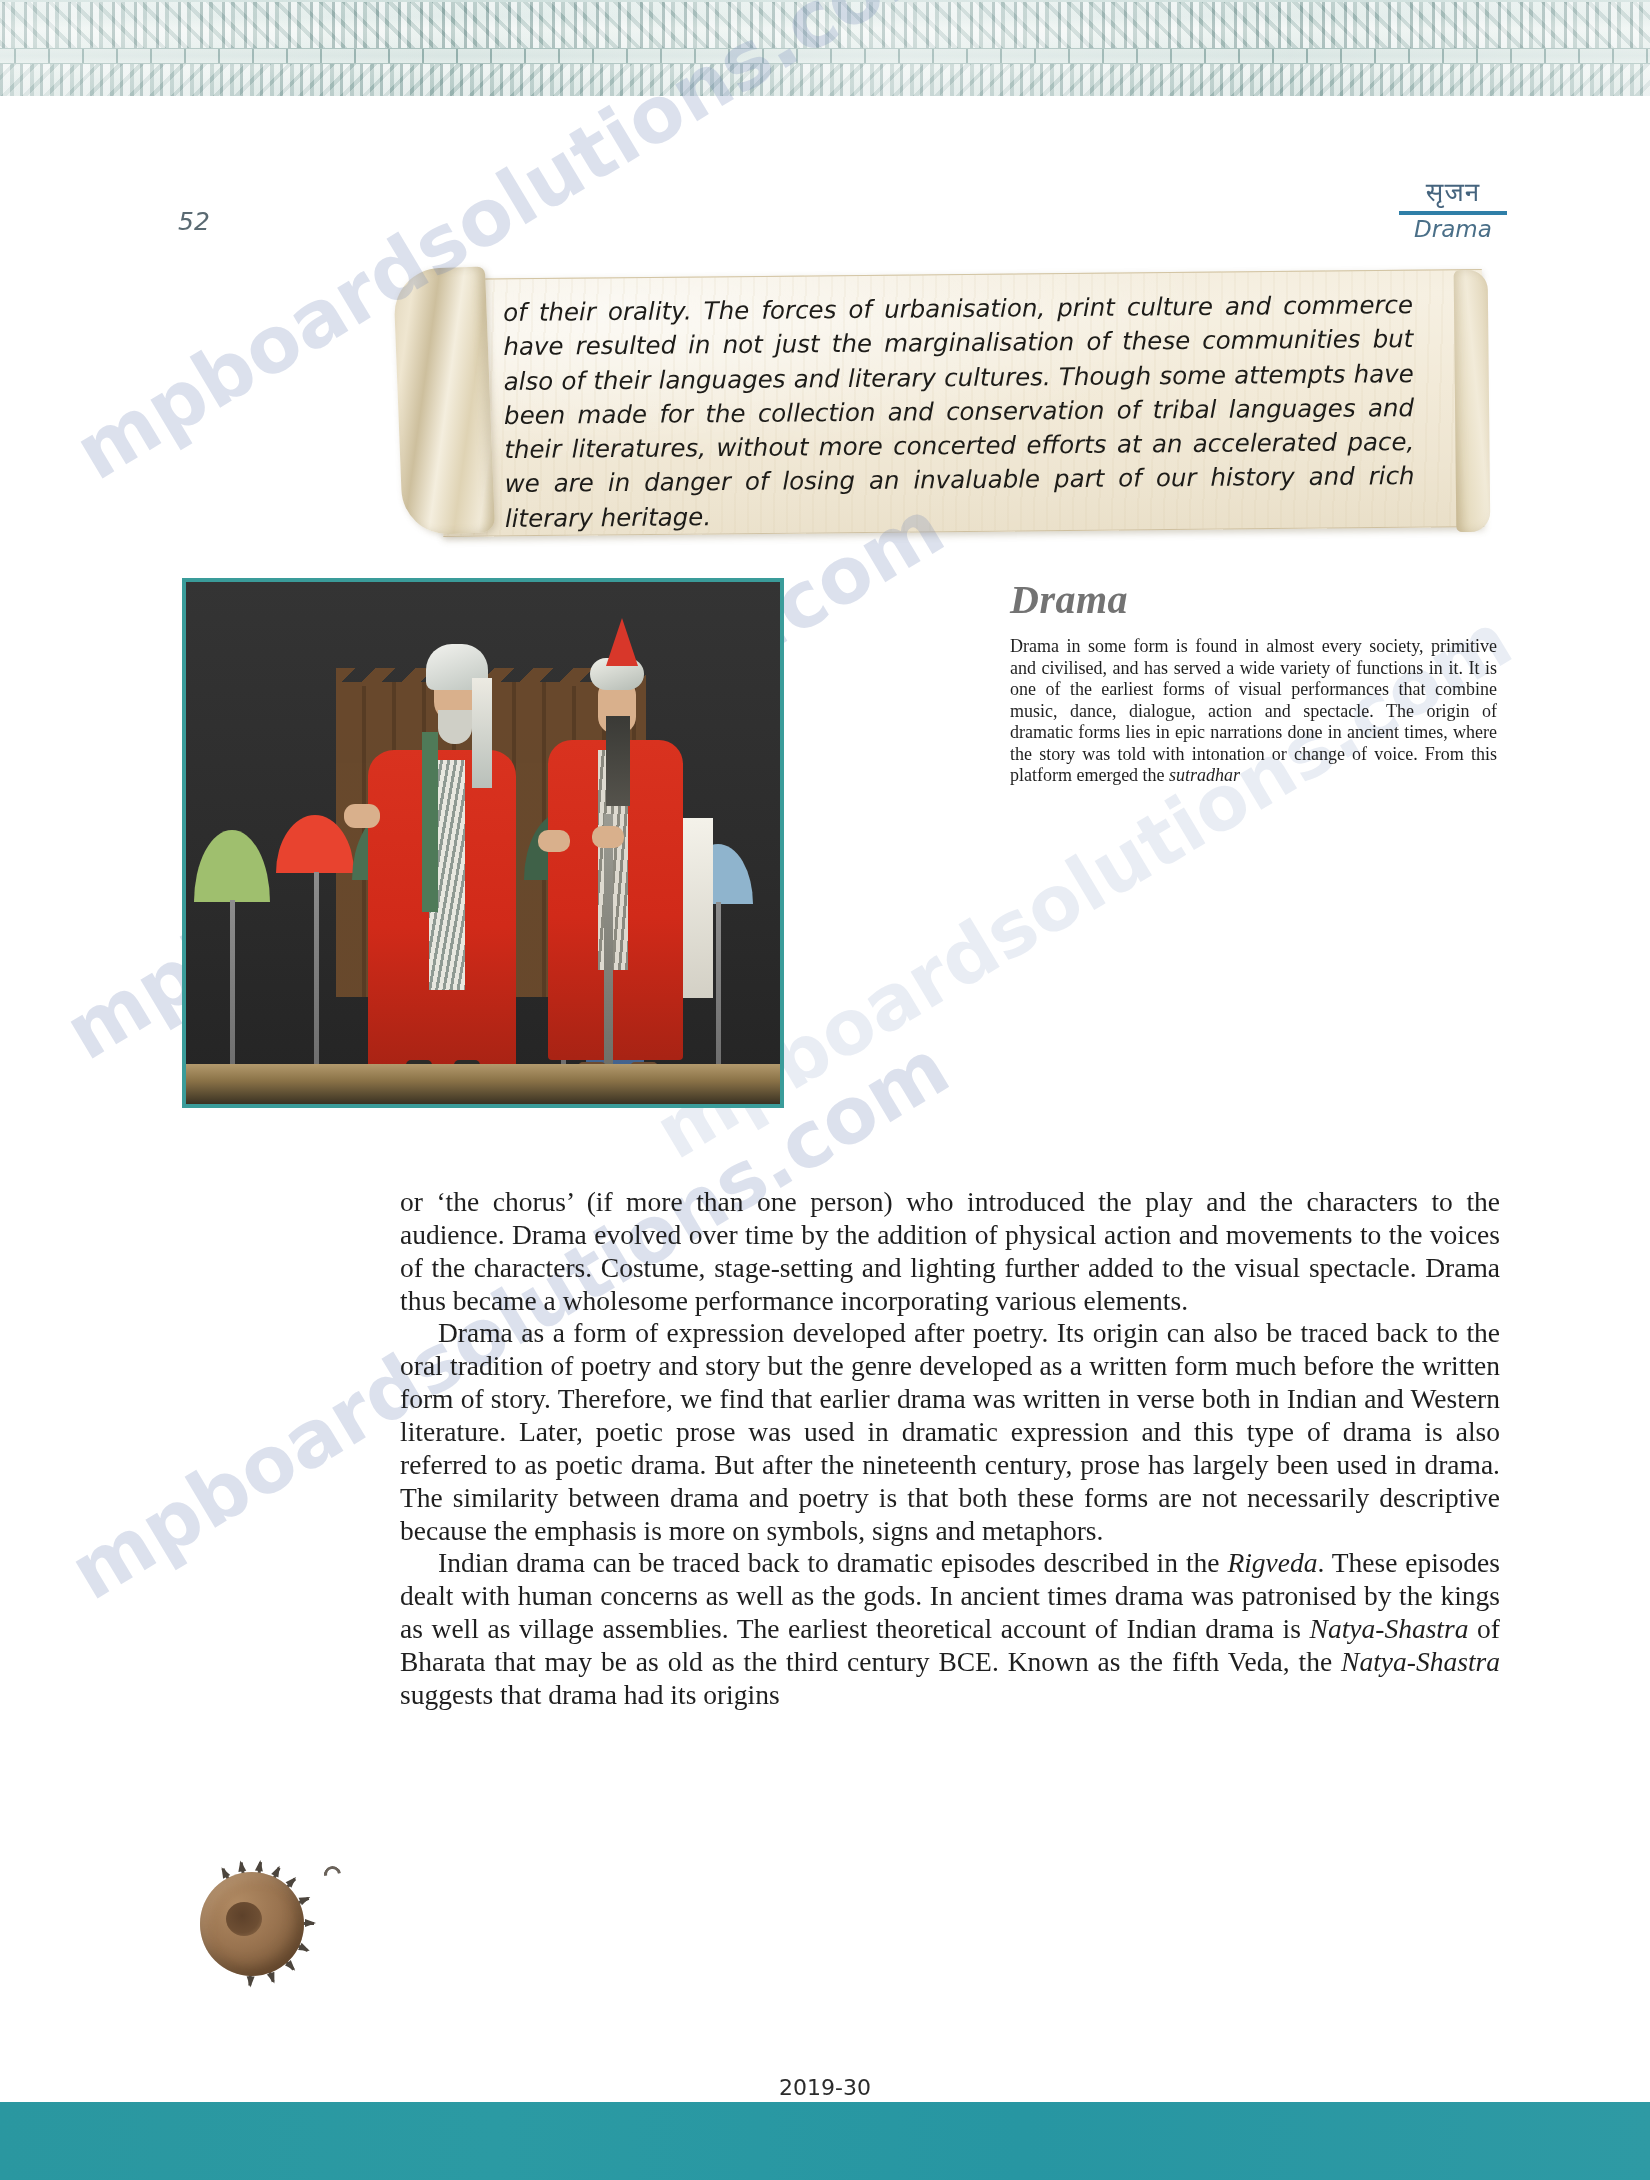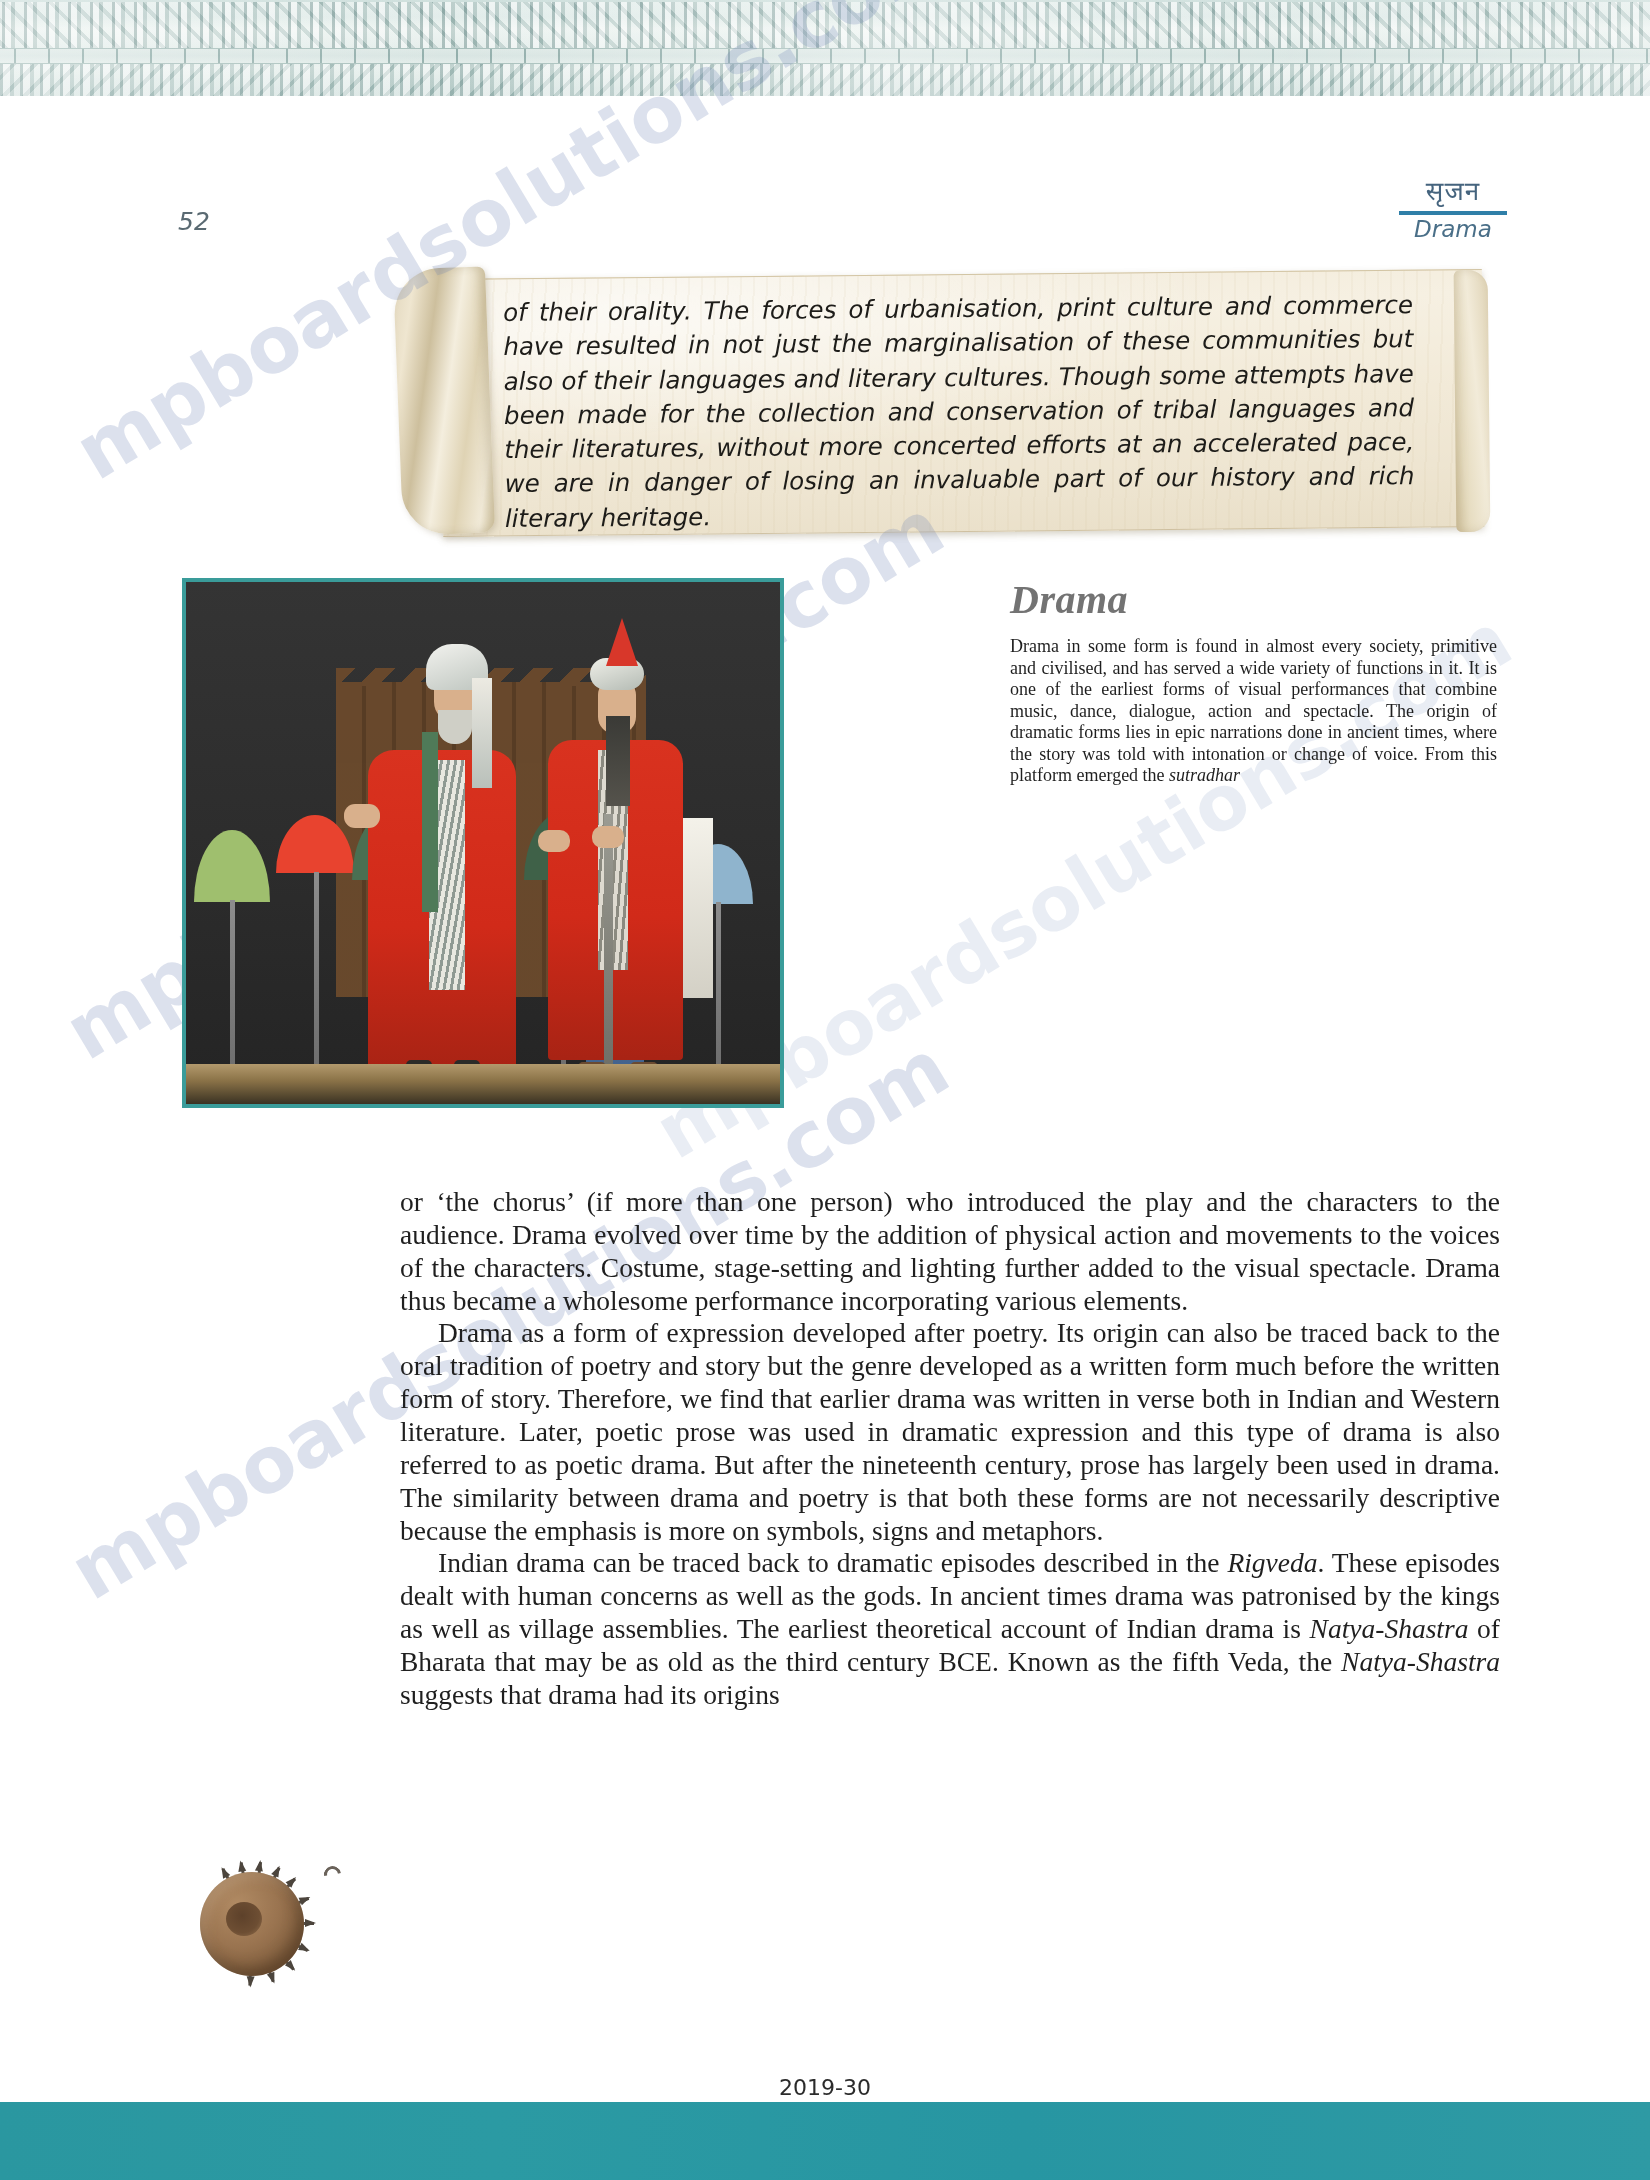--- a/index.html
+++ b/index.html
@@ -71,21 +71,21 @@
   }
 
   
   #running-head {
     position: absolute;
     right: 82px; top: 178px;
     text-align: center;
     width: 230px;
   }
   #running-head .hindi {
-    font-family: Liberation Serif, serif;
+    font-family: Liberation Sans, sans-serif;
     font-size: 26px;
     color: #45647e;
     letter-spacing: 1px;
     line-height: 1.1;
   }
   #running-head .rule {
     height: 4px;
     background: #2f7fa8;
     margin: 4px auto 2px auto;
     width: 108px;

